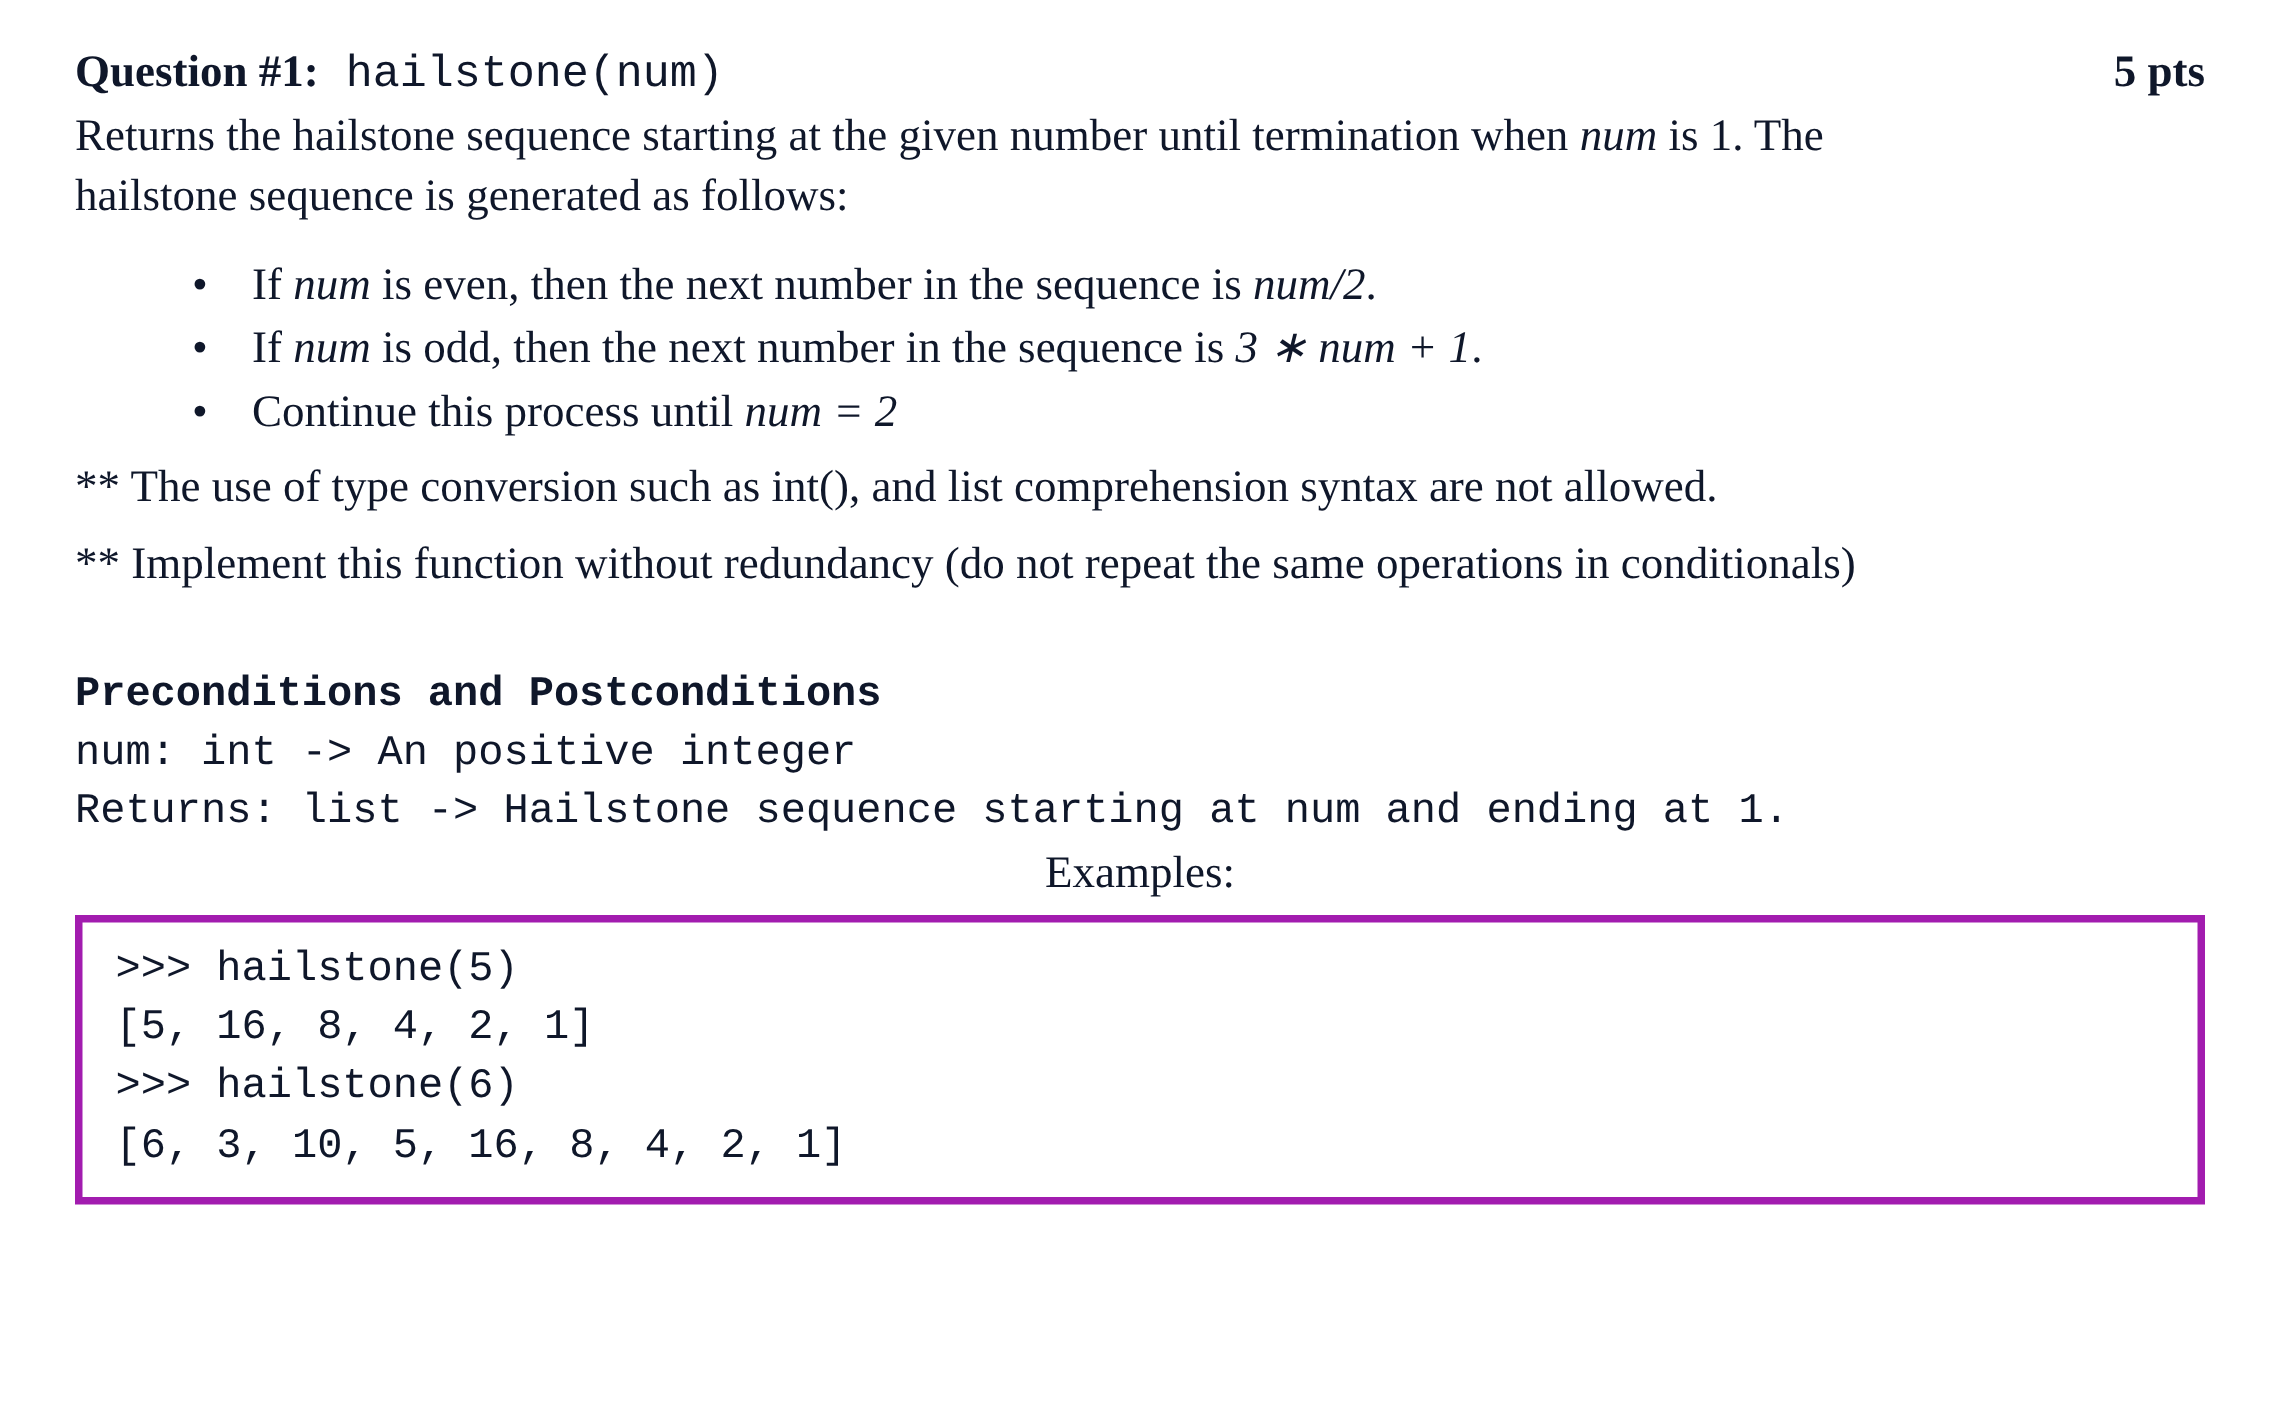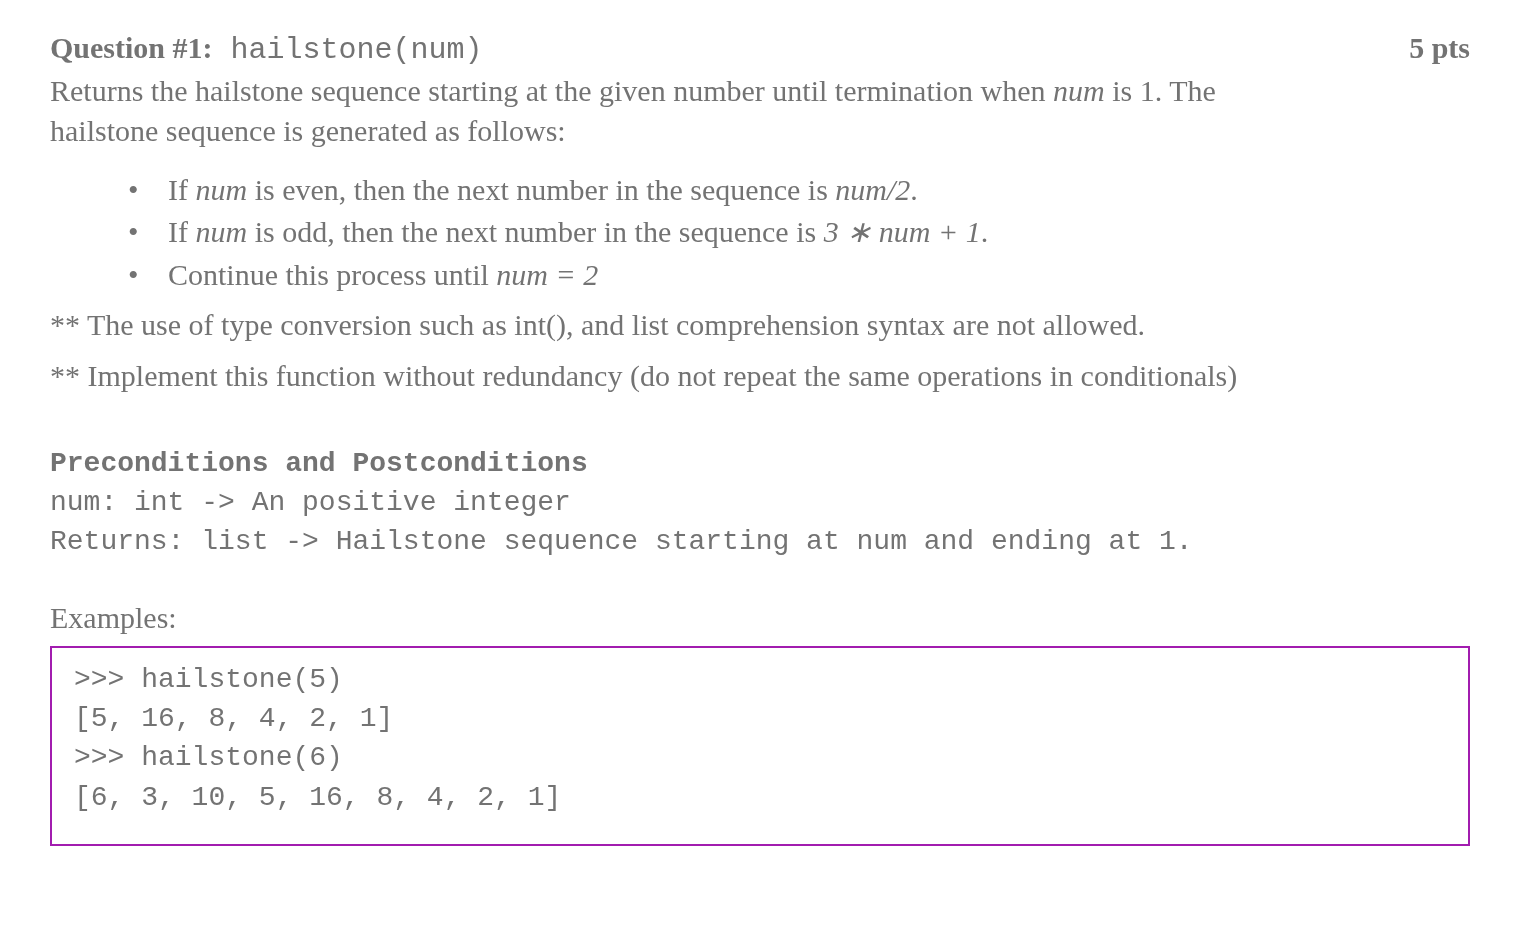--- a/index.html
+++ b/index.html
@@ -6,21 +6,21 @@
     margin: 0;
     padding: 0;
     background: #ffffff;
     width: 1520px;
     height: 937px;
   }
   .page {
     padding: 28px 50px 20px 50px;
     font-family: "Times New Roman", Times, serif;
     font-size: 30px;
-    color: #737373;
+    color: #0f172a;
     line-height: 1.35;
   }
   .header-line {
     display: flex;
     justify-content: space-between;
     align-items: baseline;
   }
   .q-label {
     font-weight: bold;
   }
@@ -62,26 +62,26 @@
   .mono-block {
     font-family: Consolas, "Courier New", monospace;
     font-size: 28px;
     line-height: 1.4;
     white-space: pre;
   }
   .mono-block .bold {
     font-weight: bold;
   }
   .examples-label {
-    margin-top: 36px;
     margin-bottom: 8px;
+    text-align: center;
   }
   .example-box {
-    border: 2px solid #a21caf;
-    padding: 12px 22px 27px 22px;
+    border: 5px solid #a21caf;
+    padding: 12px 22px 14px 22px;
     font-family: Consolas, "Courier New", monospace;
     font-size: 28px;
     line-height: 1.4;
     white-space: pre;
   }
 </style>
 </head>
 <body>
 
 <div class="page">

